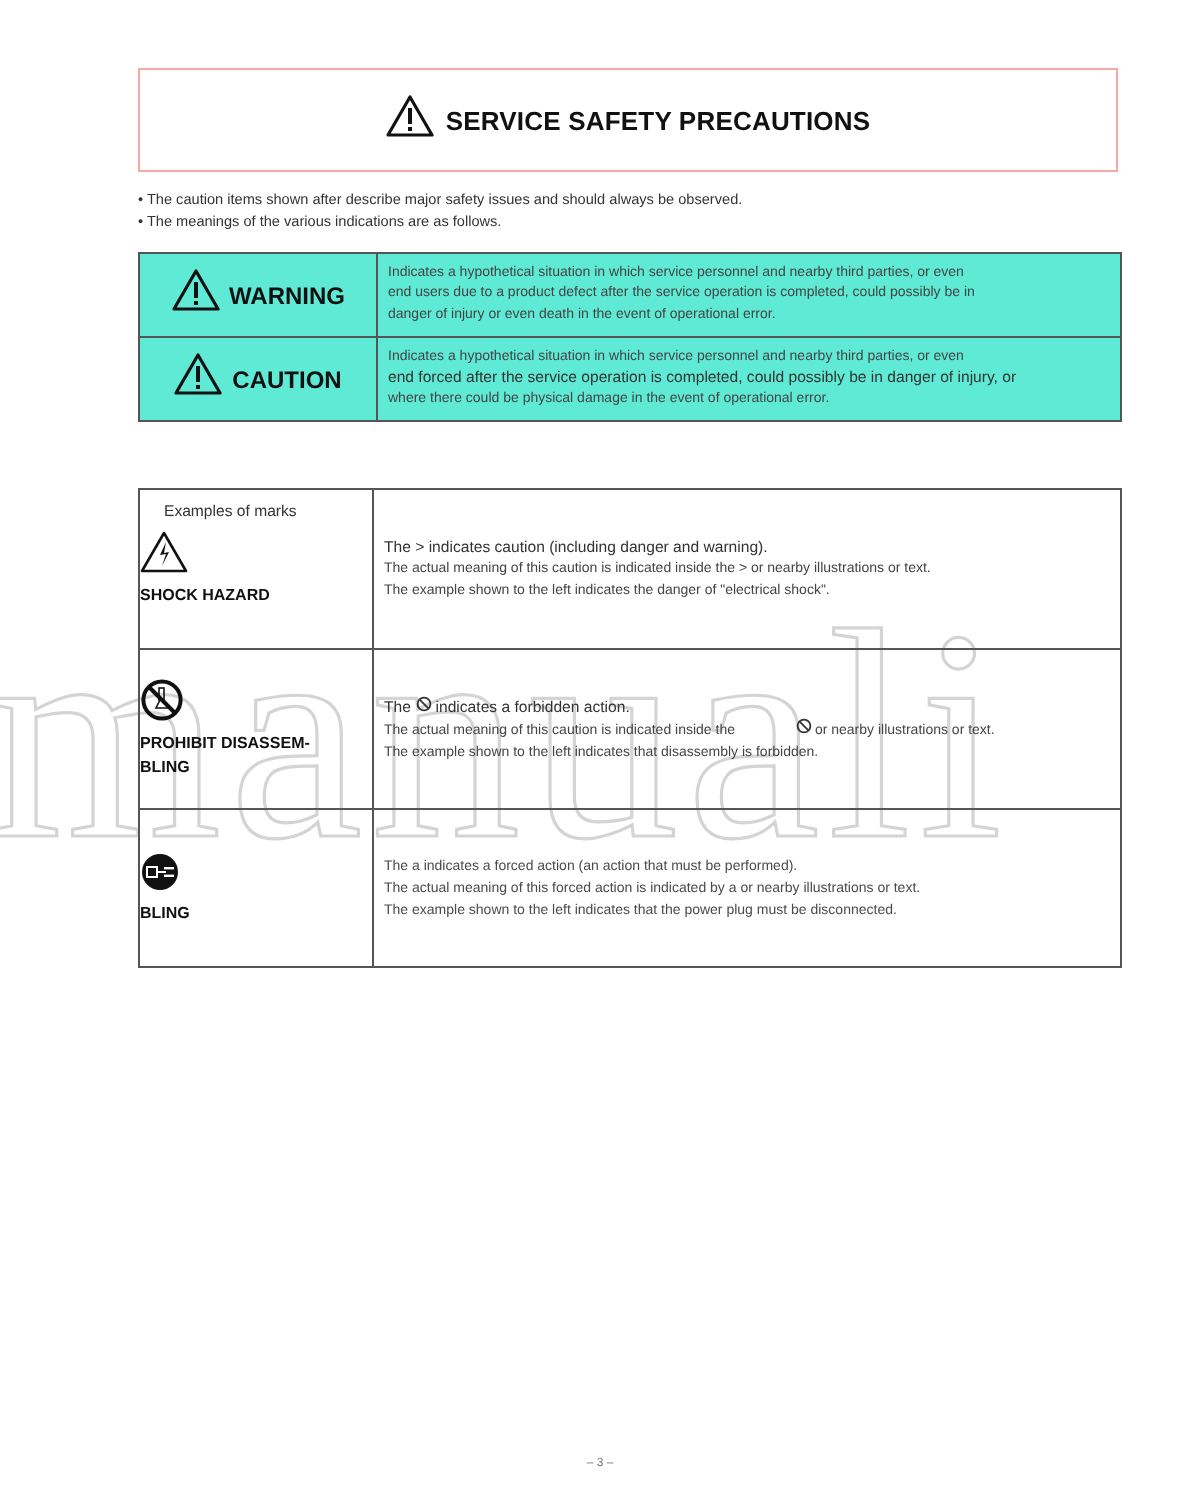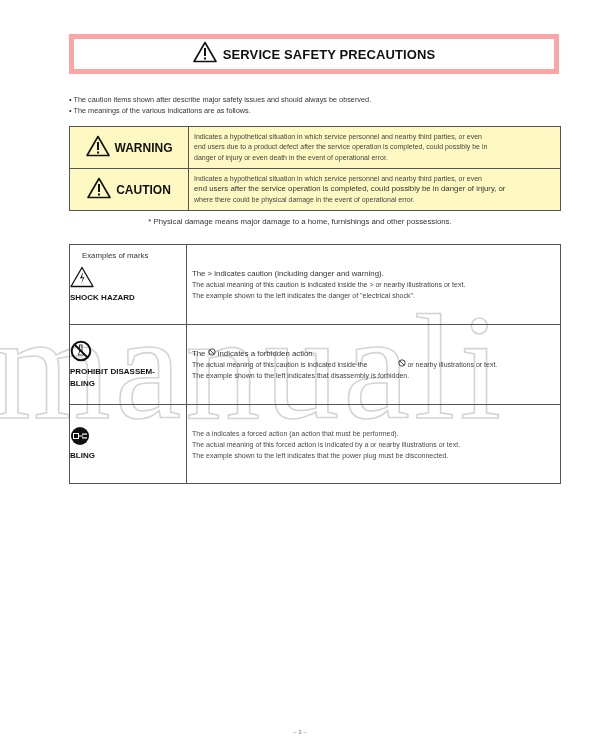--- a/index.html
+++ b/index.html
@@ -6,32 +6,32 @@
     body {
       width: 600px; height: 744px; background: #ffffff; position: relative; overflow: hidden;
       font-family: "Liberation Sans", sans-serif; color: #222;
     }
     .watermark {
       position: absolute; left: 0; top: 300px; width: 600px; height: 130px; z-index: 0; pointer-events: none;
     }
     .content { position: absolute; left: 0; top: 0; width: 600px; height: 744px; z-index: 1; }
 
     .title-box {
-      position: absolute; left: 69px; top: 34px; width: 490px; height: 40px;
-      border: 5px solid #fca5a5; box-sizing: border-box;
+      position: absolute; left: 69px; top: 34px; width: 490px; height: 52px;
+      border: 1px solid #fca5a5; box-sizing: border-box;
       display: flex; align-items: center; justify-content: center; gap: 6px;
       background: #fff;
     }
     .title-box .ttl { font-weight: bold; font-size: 13px; color: #111; letter-spacing: 0.1px; }
 
     .bullets { position: absolute; left: 69px; top: 94px; font-size: 7.3px; line-height: 11px; color: #333; }
 
     table.ind {
       position: absolute; left: 69px; top: 126px; width: 492px; border-collapse: collapse;
-      background: #fef9c3;
+      background: #5eead4;
     }
     table.ind td { border: 1px solid #555; vertical-align: middle; }
     table.ind td.lbl { width: 116px; height: 39px; text-align: center; }
     table.ind td.lbl .inner { display: flex; align-items: center; justify-content: center; gap: 5px; }
     table.ind td.lbl .word { font-weight: bold; font-size: 12px; color: #111; }
     table.ind td.desc { padding: 2px 5px; font-size: 7px; line-height: 10.5px; color: #444; }
     table.ind td.desc .big { font-size: 7.8px; color: #333; }
 
     .footnote { position: absolute; left: 0; width: 600px; top: 217px; text-align: center; font-size: 7.8px; color: #333; }
     .ex-label { position: absolute; left: 82px; top: 251px; font-size: 7.8px; color: #333; }
@@ -106,28 +106,27 @@
                   <path d="M12 1.5 L23 20.5 L1 20.5 Z" fill="none" stroke="#111" stroke-width="1.6" stroke-linejoin="round"></path>
                   <rect x="11" y="7" width="2" height="8" fill="#111"></rect>
                   <rect x="11" y="16.5" width="2" height="2" fill="#111"></rect>
                 </svg>
           </span>
           <span class="word">CAUTION</span>
         </div>
       </td>
       <td class="desc">
         <div>Indicates a hypothetical situation in which service personnel and nearby third parties, or even</div>
-        <div class="big">end users after the service operation is completed, could possibly be in danger of injury, or</div>
+        <div class="big">end forced after the service operation is completed, could possibly be in danger of injury, or</div>
         <div>where there could be physical damage in the event of operational error.</div>
       </td>
     </tr>
   </tbody>
     </table>
 
-  <div class="footnote">* Physical damage means major damage to a home, furnishings and other possessions.</div>
   <div class="ex-label">Examples of marks</div>
 
   <table class="marks">
     <tbody>
         <tr class="r1">
       <td class="lbl">
         <span class="icon">
           <svg width="24" height="22" viewBox="0 0 24 22">
                 <path d="M12 1.5 L23 20.5 L1 20.5 Z" fill="none" stroke="#111" stroke-width="1.3" stroke-linejoin="round"></path>
                 <path d="M13 6 L10 12.5 L13 12 L11 18 L14.5 11 L12 11.5 Z" fill="#111"></path>

